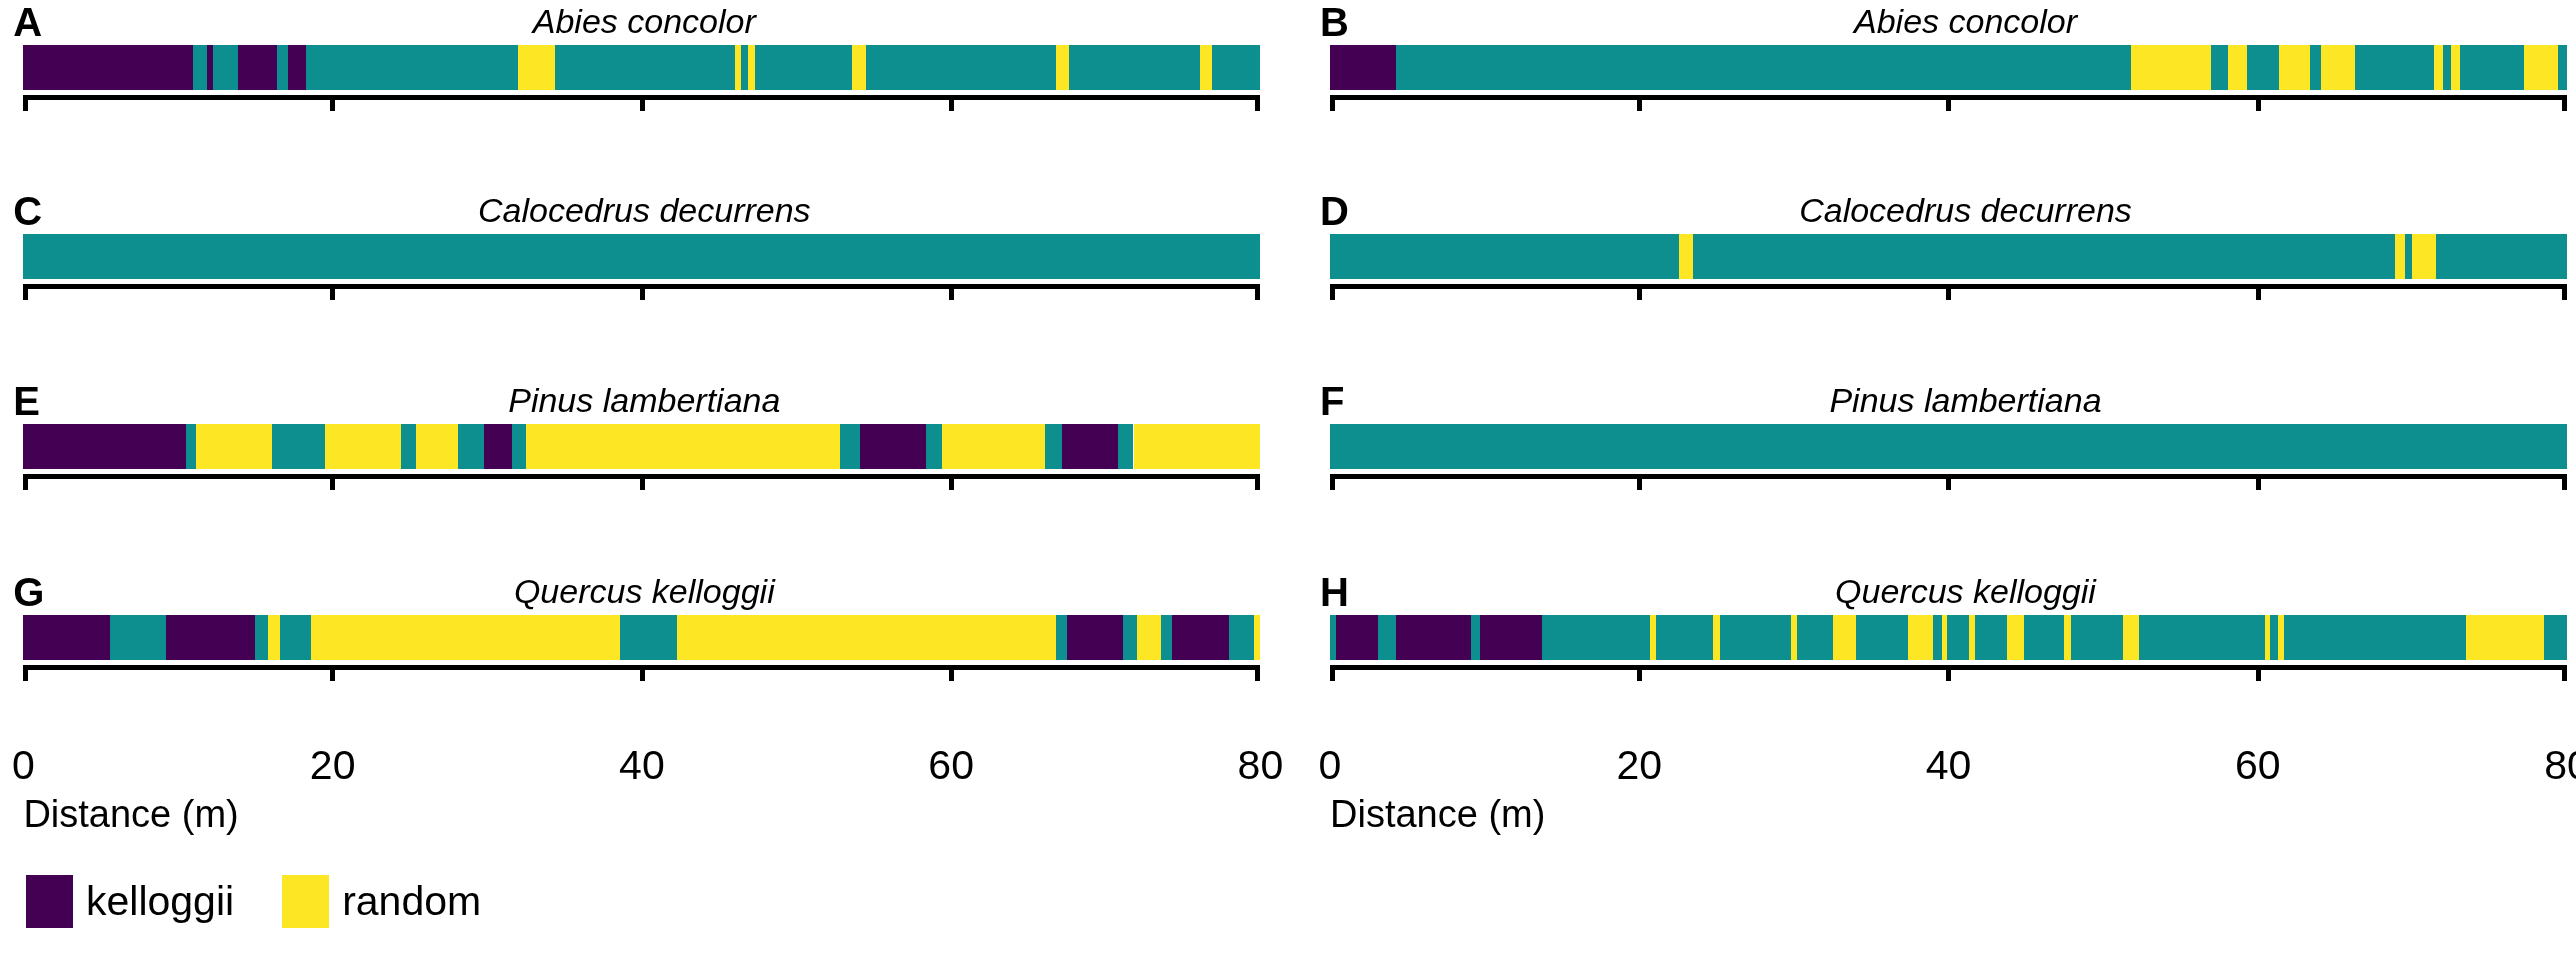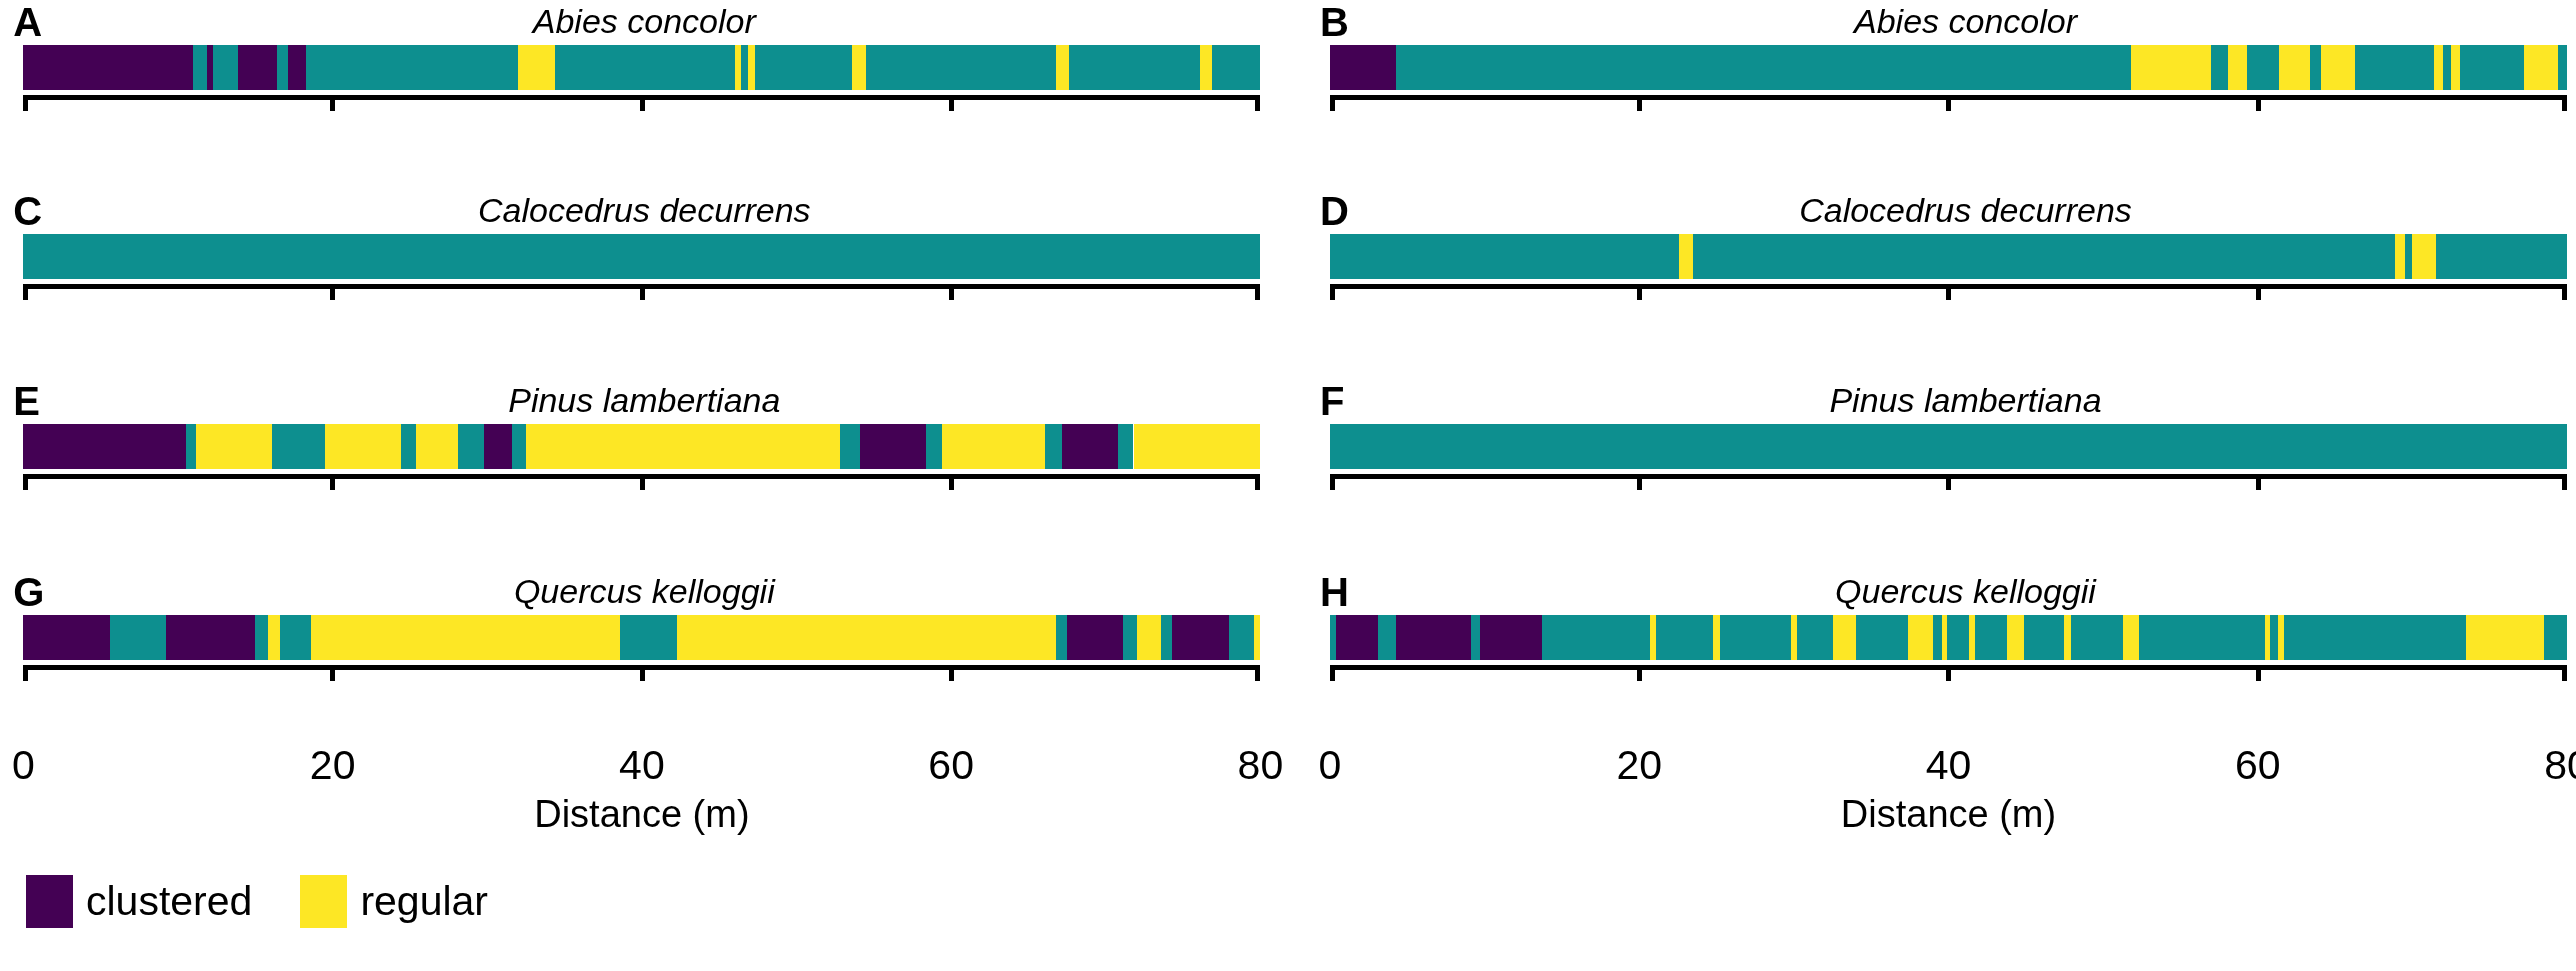--- a/index.html
+++ b/index.html
@@ -131,21 +131,20 @@
     line-height: 1;
     transform: translateX(-50%);
     white-space: nowrap;
   }
 
   .axis-title {
     position: absolute;
     left: 16px;
     top: 795px;
     width: 1237px;
-    text-align: center;
     font-size: 38px;
     color: #000000;
     line-height: 1;
   }
 
   
   .legend {
     position: absolute;
     left: 26px;
     top: 870px;
@@ -451,21 +450,21 @@
       <div class="ticklabel" style="left: 25%;">20</div>
       <div class="ticklabel" style="left: 50%;">40</div>
       <div class="ticklabel" style="left: 75%;">60</div>
       <div class="ticklabel" style="left: 100%;">80</div>
     </div>
   <div class="axis-title" style="left:1330px;">Distance (m)</div>
 
   <div class="legend">
       <div class="legend-item">
         <div class="legend-swatch" style="background: rgb(68, 1, 84);"></div>
-        <div class="legend-label">clustered</div>
+        <div class="legend-label">kelloggii</div>
       </div>
       <div class="legend-item">
         <div class="legend-swatch" style="background: rgb(253, 231, 37);"></div>
-        <div class="legend-label">regular</div>
+        <div class="legend-label">random</div>
       </div>
     </div>
 </div>
 
 
 </body></html>

